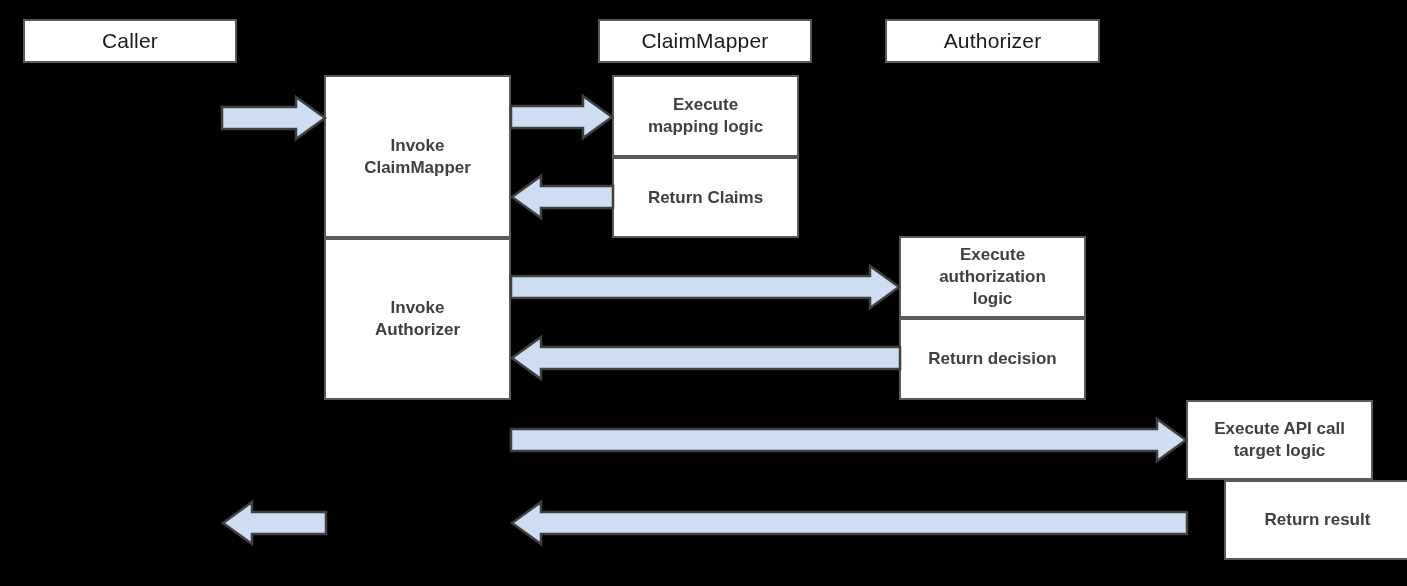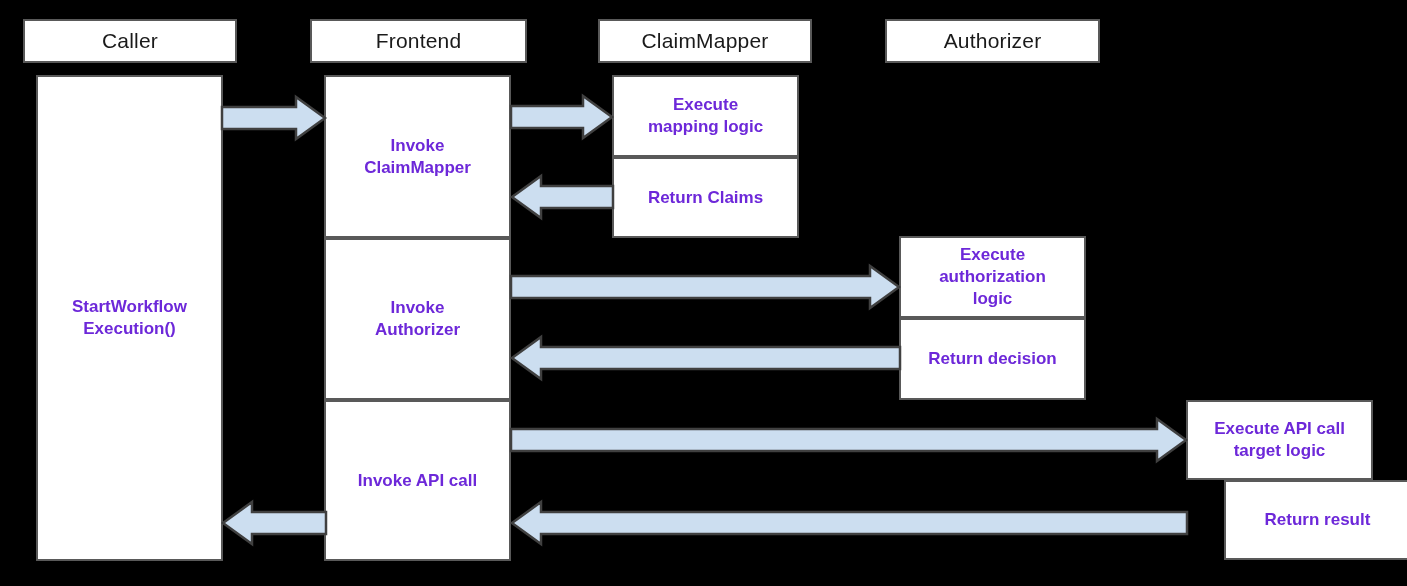--- a/index.html
+++ b/index.html
@@ -30,21 +30,21 @@
   }
   .act-box {
     position: absolute;
     background: #ffffff;
     border: 2px solid #595959;
     box-sizing: border-box;
     display: flex;
     align-items: center;
     justify-content: center;
     text-align: center;
-    color: #6d28d9;
+    color: #404040;
     font-size: 17px;
     font-weight: bold;
     line-height: 1.28;
     padding: 2px 6px;
   }
   .arrow {
     position: absolute;
   }
   .arrow svg {
     display: block;
@@ -53,51 +53,41 @@
 </style>
 </head>
 <body>
 
 <div id="canvas">
 
   <div class="lane-header" style="left:23px; top:19px; width:214px; height:44px;">
     <span>Caller</span>
   </div>
 
-  <div class="lane-header" style="left:310px; top:19px; width:217px; height:44px;">
-    <span>Frontend</span>
-  </div>
 
   <div class="lane-header" style="left:598px; top:19px; width:214px; height:44px;">
     <span>ClaimMapper</span>
   </div>
 
   <div class="lane-header" style="left:885px; top:19px; width:215px; height:44px;">
     <span>Authorizer</span>
   </div>
 
 
-  <div class="act-box" style="left:36px; top:75px; width:187px; height:486px; white-space:pre-line;">
-    <span>StartWorkflow
-Execution()</span>
-  </div>
 
   <div class="act-box" style="left:324px; top:75px; width:187px; height:163px; white-space:pre-line;">
     <span>Invoke
 ClaimMapper</span>
   </div>
 
   <div class="act-box" style="left:324px; top:238px; width:187px; height:162px; white-space:pre-line;">
     <span>Invoke
 Authorizer</span>
   </div>
 
-  <div class="act-box" style="left:324px; top:400px; width:187px; height:161px; white-space:pre-line;">
-    <span>Invoke API call</span>
-  </div>
 
   <div class="act-box" style="left:612px; top:75px; width:187px; height:82px; white-space:pre-line;">
     <span>Execute
 mapping logic</span>
   </div>
 
   <div class="act-box" style="left:612px; top:157px; width:187px; height:81px; white-space:pre-line;text-align:right;">
     <span>Return Claims</span>
   </div>
 

